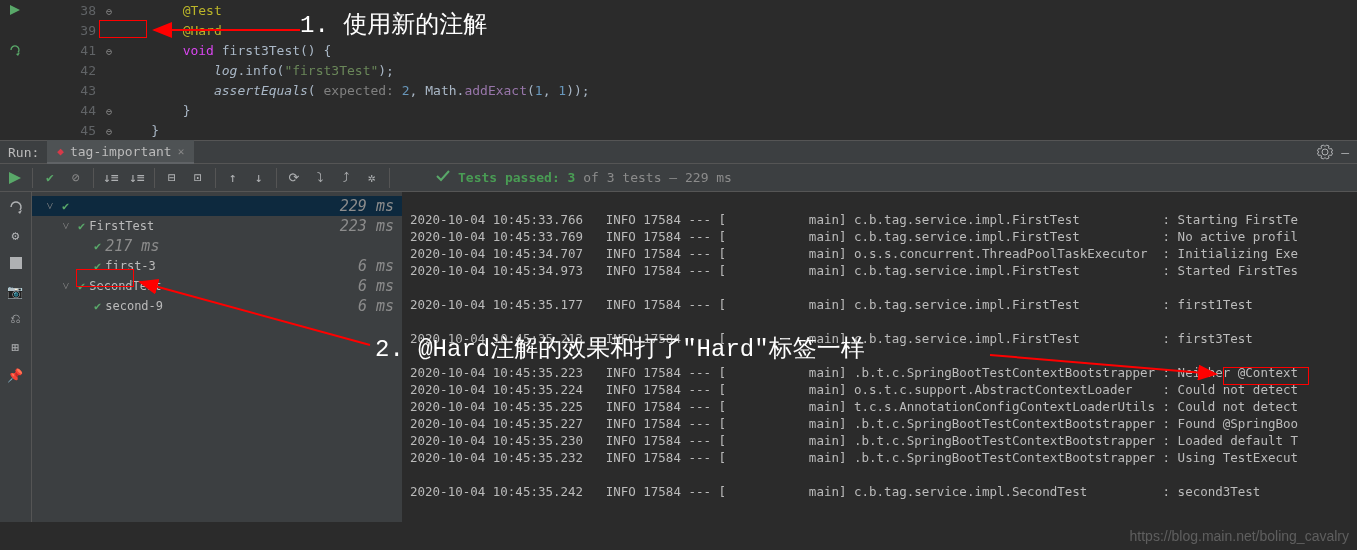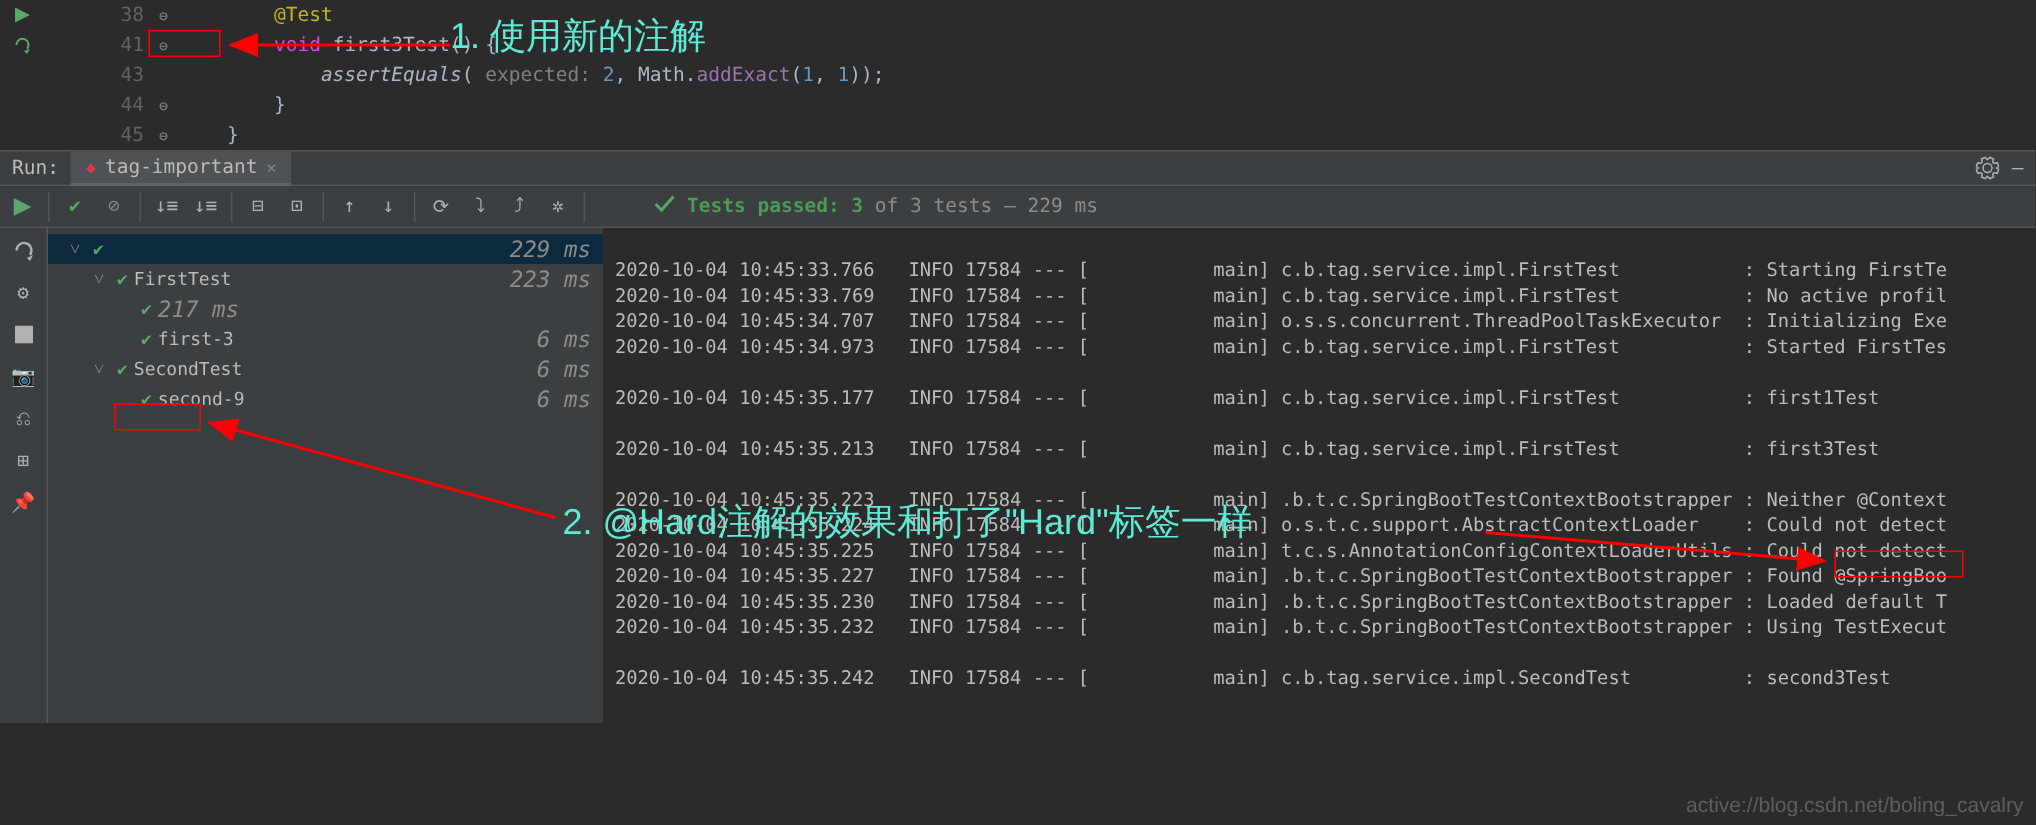--- a/index.html
+++ b/index.html
@@ -34,49 +34,61 @@
 .tree { width:370px; background:#3c3f41; font-size:12px; padding:4px 0; }
 .tree-row { display:flex; align-items:center; height:20px; padding-right:8px; }
 .tree-row.sel { background:#0d293e; }
 .tw { width:16px; color:#888; display:flex; align-items:center; justify-content:center; }
 .chk { color:#59a869; font-weight:bold; margin:0 4px; }
 .tree-label { color:#bbb; flex:1; }
 .ms { color:#8c8c8c; font-size:15px;font-style:italic; }
 .console { flex:1; background:#2b2b2b; font-family:Consolas,monospace; font-size:12.5px; color:#bbbbbb; padding:4px 8px; overflow:hidden; white-space:pre; line-height:17px;margin-top:15px; }
 
 .redbox { border:1.5px solid #ff0000; position:absolute; pointer-events:none; }
-.redtext { position:absolute; color:#5eead4; font-size:24px; font-family:Liberation Sans, sans-serif; pointer-events:none;text-align:center; }
+.redtext { position:absolute; color:#ffffff; font-size:24px; font-family:Liberation Mono, monospace; pointer-events:none;text-align:center; }
 .watermark { position:absolute; color:#aaa; font-size:14px; opacity:.4; bottom:6px; right:8px; font-family:Arial,sans-serif; }
 
 svg.arrow { position:absolute; pointer-events:none; }
 </style>
 </head>
 <body>
 
 <div class="editor" id="editor">
     <div class="line">
       <div class="gutter-icons">
         <svg width="10" height="10">
           <polygon points="0,0 10,5 0,10" fill="#59a869"></polygon>
         </svg>
       </div>
       <div class="gutter">38</div>
       <div style="width:14px;text-align:center"><span style="color:#888;font-size:10px;">⊖</span></div>
       <div class="code">        <span class="ann">@Test</span></div>
     </div>
     <div class="line">
+      <div class="gutter-icons"></div>
+      <div class="gutter">39</div>
+      <div style="width:14px;text-align:center"></div>
+      <div class="code">        <span class="ann">@Hard</span></div>
+    </div>
+    <div class="line">
       <div class="gutter-icons">
         <svg width="12" height="12">
           <path d="M2 6a4 4 0 117 2.5" stroke="#59a869" fill="none" stroke-width="1.3"></path>
           <polygon points="7,10 11,8.5 9,12" fill="#59a869"></polygon>
         </svg>
       </div>
       <div class="gutter">41</div>
       <div style="width:14px;text-align:center"><span style="color:#888;font-size:10px;">⊖</span></div>
       <div class="code">        <span class="kw">void </span><span class="">first3Test() {</span></div>
+    </div>
+    <div class="line">
+      <div class="gutter-icons"></div>
+      <div class="gutter">42</div>
+      <div style="width:14px;text-align:center"></div>
+      <div class="code">            <span class="fn">log</span><span class="">.info(</span><span class="str">"first3Test"</span><span class="">);</span></div>
     </div>
     <div class="line">
       <div class="gutter-icons"></div>
       <div class="gutter">43</div>
       <div style="width:14px;text-align:center"></div>
       <div class="code">            <span class="fn">assertEquals</span><span class="">( </span><span class="param">expected: </span><span class="num">2</span><span class="">, Math.</span><span class="fnstatic">addExact</span><span class="">(</span><span class="num">1</span><span class="">, </span><span class="num">1</span><span class="">));</span></div>
     </div>
     <div class="line">
       <div class="gutter-icons"></div>
       <div class="gutter">44</div>
@@ -228,13 +240,13 @@
   <defs>
       <marker id="ah" markerWidth="10" markerHeight="8" refX="9" refY="4" orient="auto">
         <polygon points="0,0 10,4 0,8" fill="#ff0000"></polygon>
       </marker>
     </defs>
   <line x1="300" y1="30" x2="154" y2="30" stroke="#ff0000" stroke-width="2" marker-end="url(#ah)"></line>
   <line x1="370" y1="345" x2="140" y2="282" stroke="#ff0000" stroke-width="2" marker-end="url(#ah)"></line>
   <line x1="990" y1="355" x2="1216" y2="374" stroke="#ff0000" stroke-width="2" marker-end="url(#ah)"></line>
 </svg>
 
-<div class="watermark">active://blog.csdn.net/boling_cavalry</div>
+<div class="watermark">https://blog.main.net/boling_cavalry</div>
 
 </body></html>

